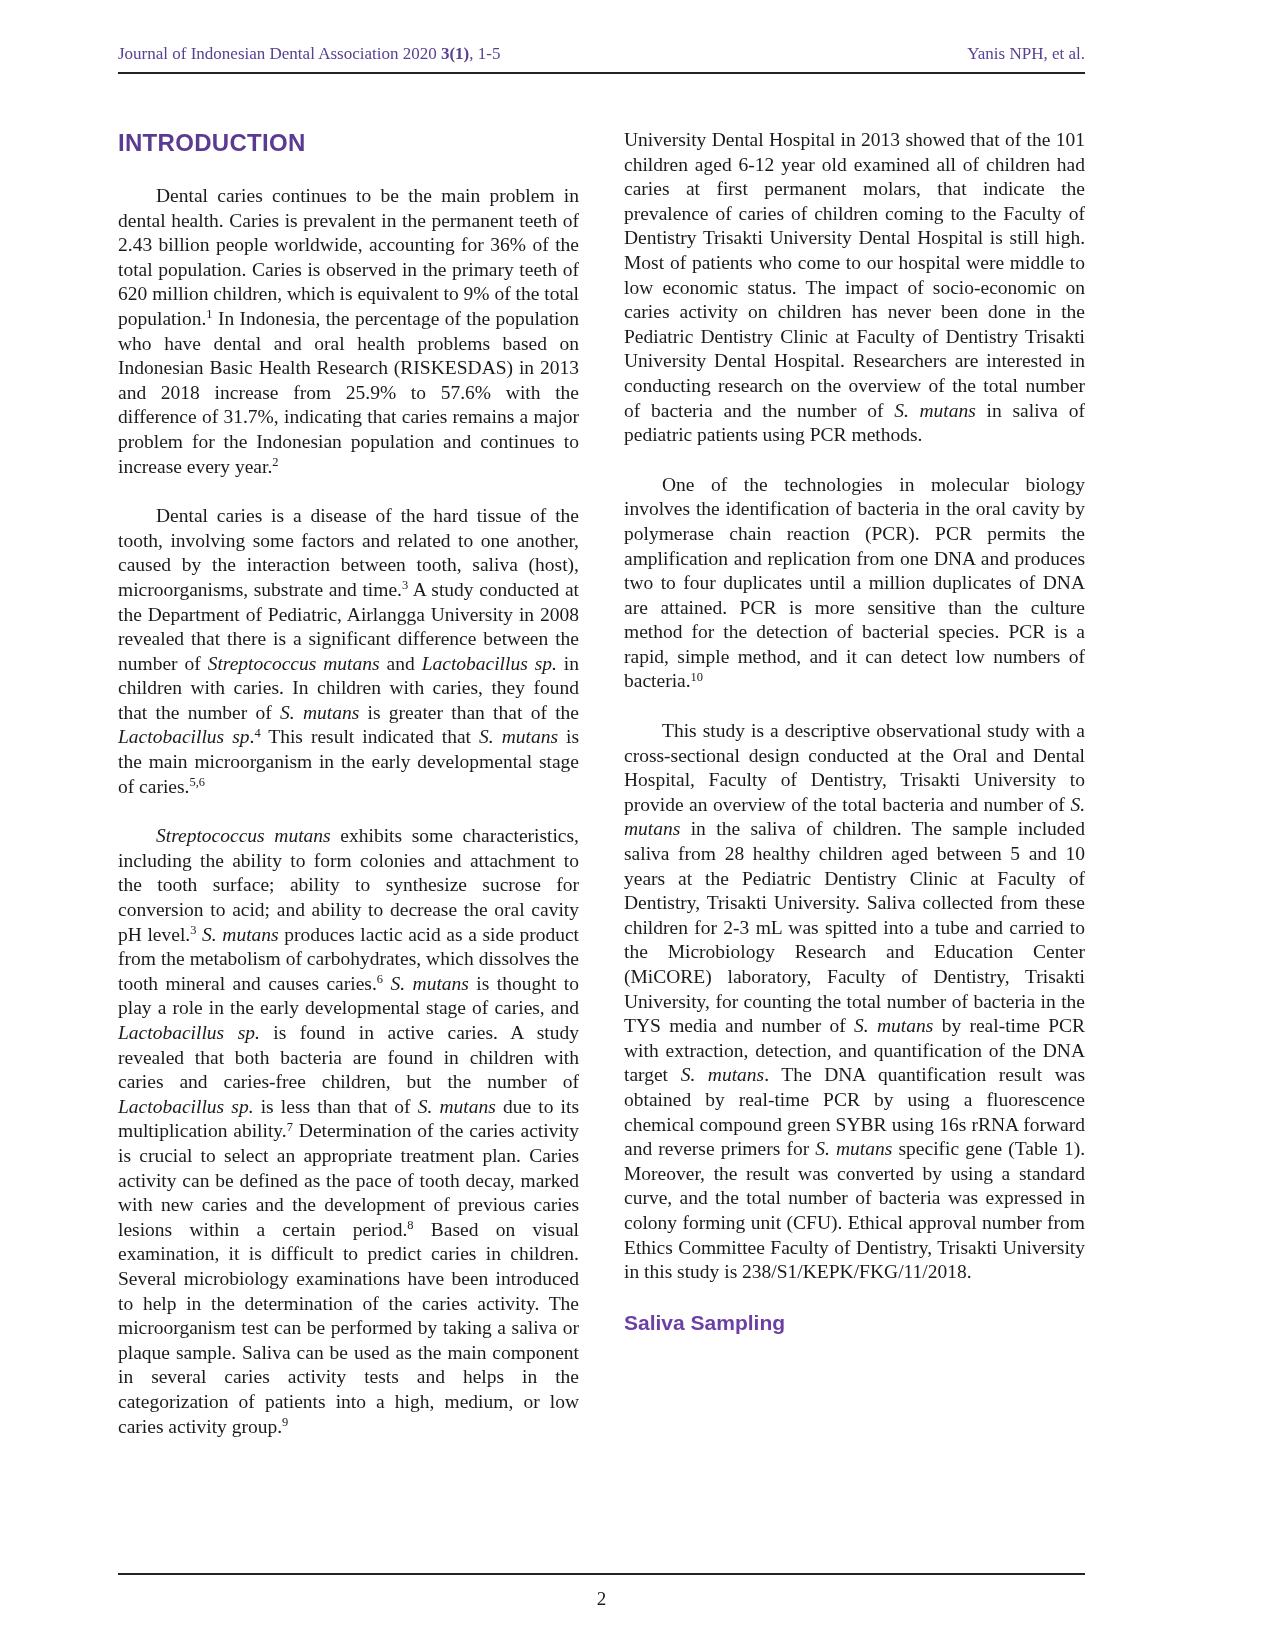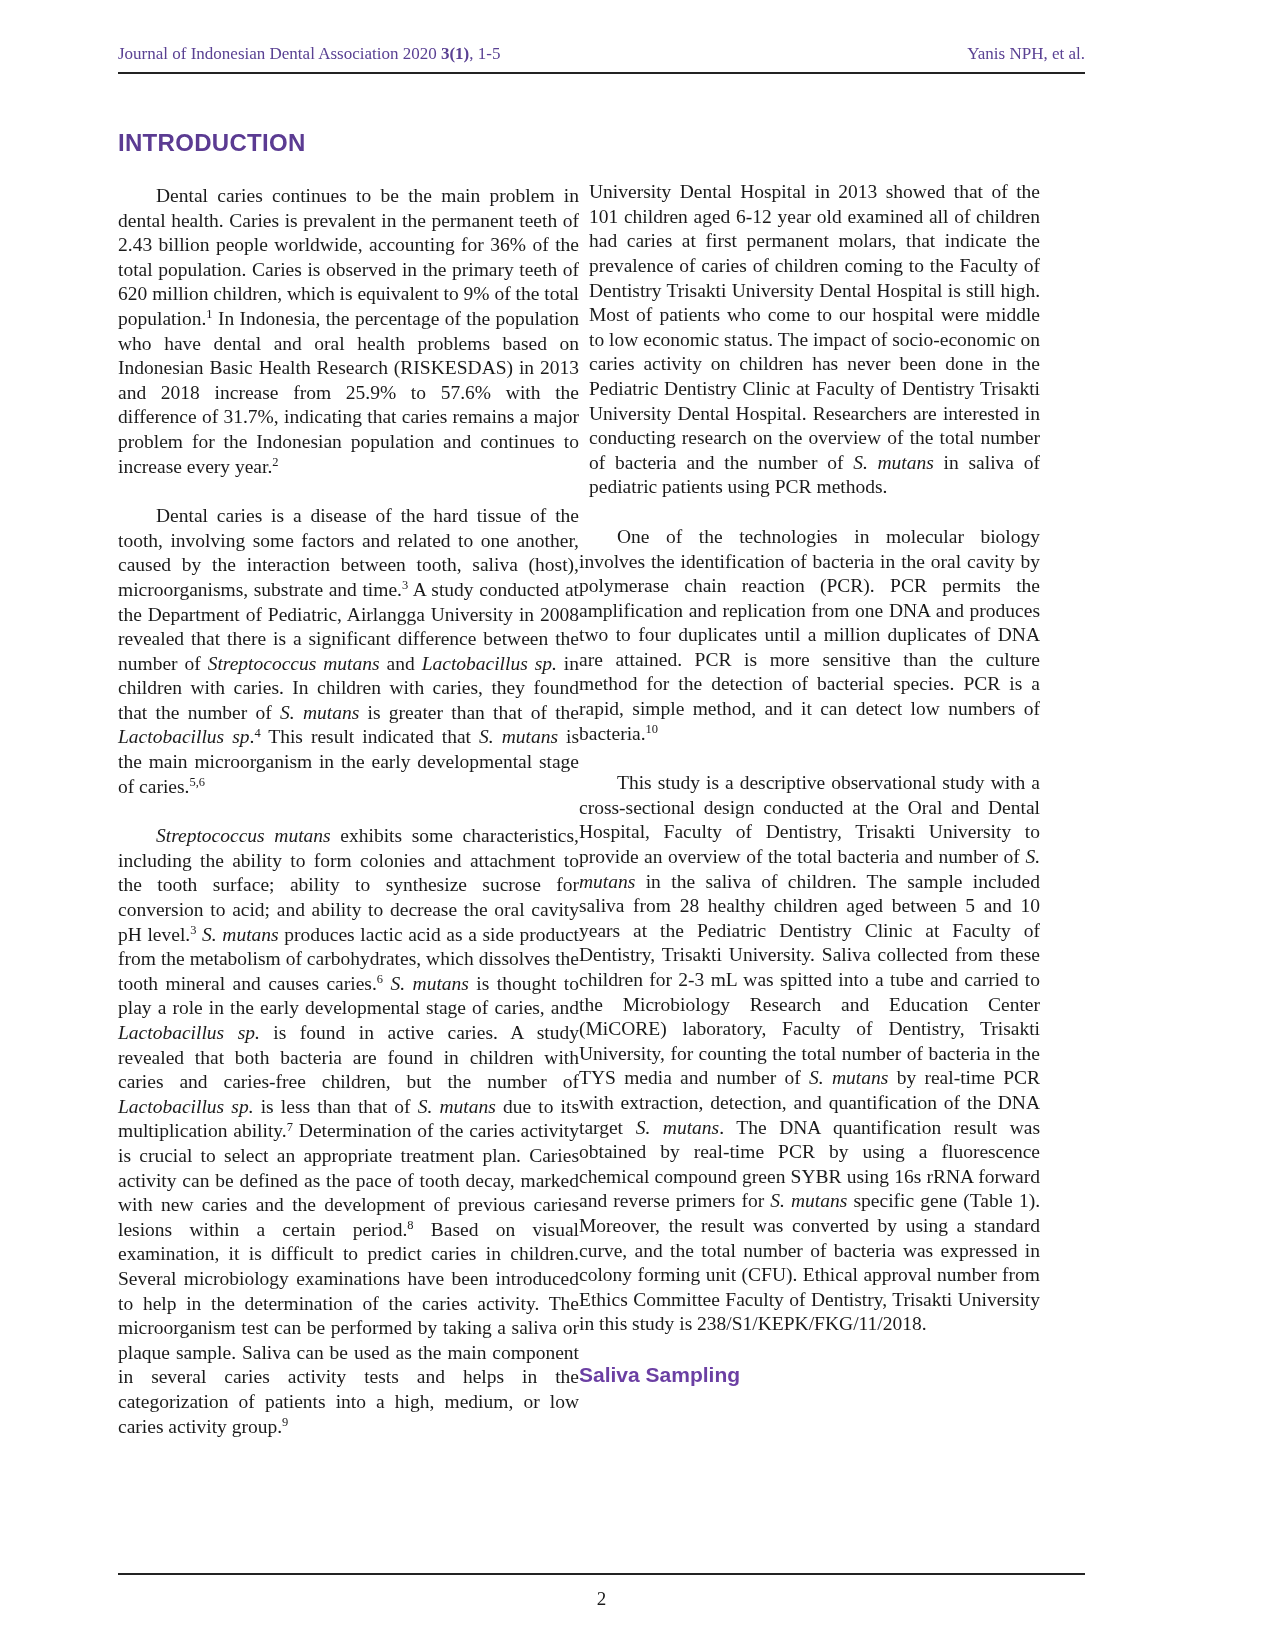--- a/index.html
+++ b/index.html
@@ -39,21 +39,22 @@
     width: 967px;
     height: 2px;
     background: var(--rule-color);
   }
   .content {
     position: absolute;
     top: 128px;
     left: 118px;
     width: 967px;
     display: flex;
-    align-items: center;
+    gap: 45px;
+    align-items: flex-start;
   }
   .column { width: 461px; }
   .section-heading {
     font-family: "Liberation Sans", sans-serif;
     font-weight: bold;
     font-size: 24px;
     letter-spacing: 0.3px;
     color: var(--accent-purple);
     margin: 0 0 26px 0;
     line-height: 30px;
@@ -66,21 +67,21 @@
     margin: 16px 0 24px 0;
     line-height: 26px;
   }
   .para {
     font-size: 19.5px;
     line-height: 24.6px;
     text-align: justify;
     text-indent: 38px;
     margin: 0 0 25px 0;
   }
-  .para.no-indent { text-indent: 0; margin-left: 10px; }
+  .para.no-indent { text-indent: 0; }
   .para .it { font-style: italic; }
   sup {
     font-size: 64%;
     line-height: 0;
     vertical-align: baseline;
     position: relative;
     top: -0.55em;
   }
   .footer-rule {
     position: absolute;

